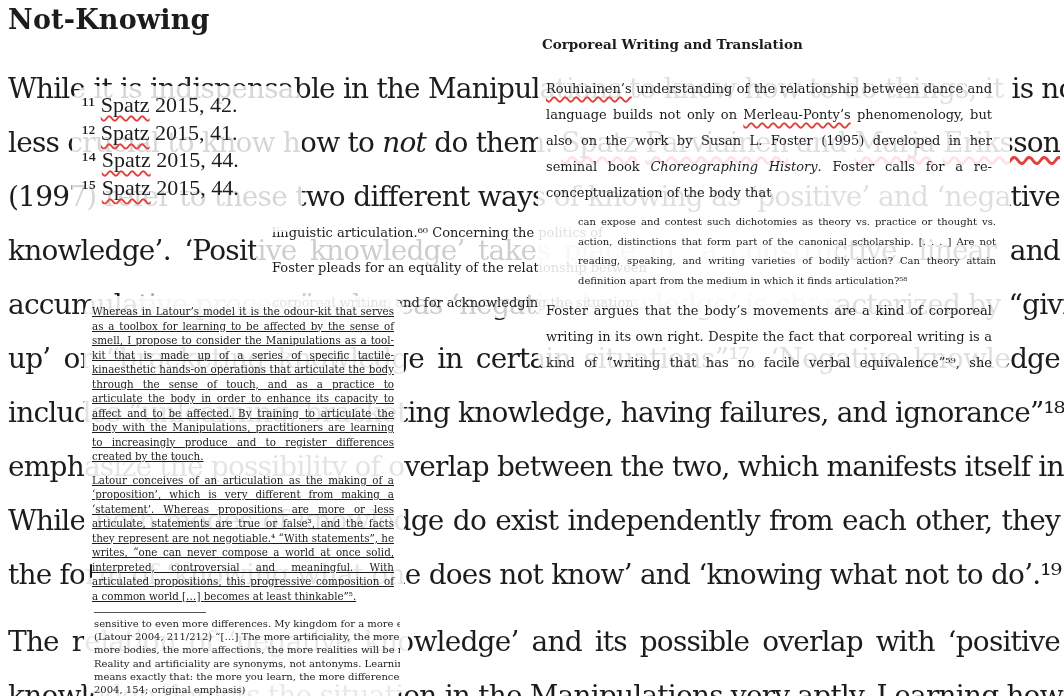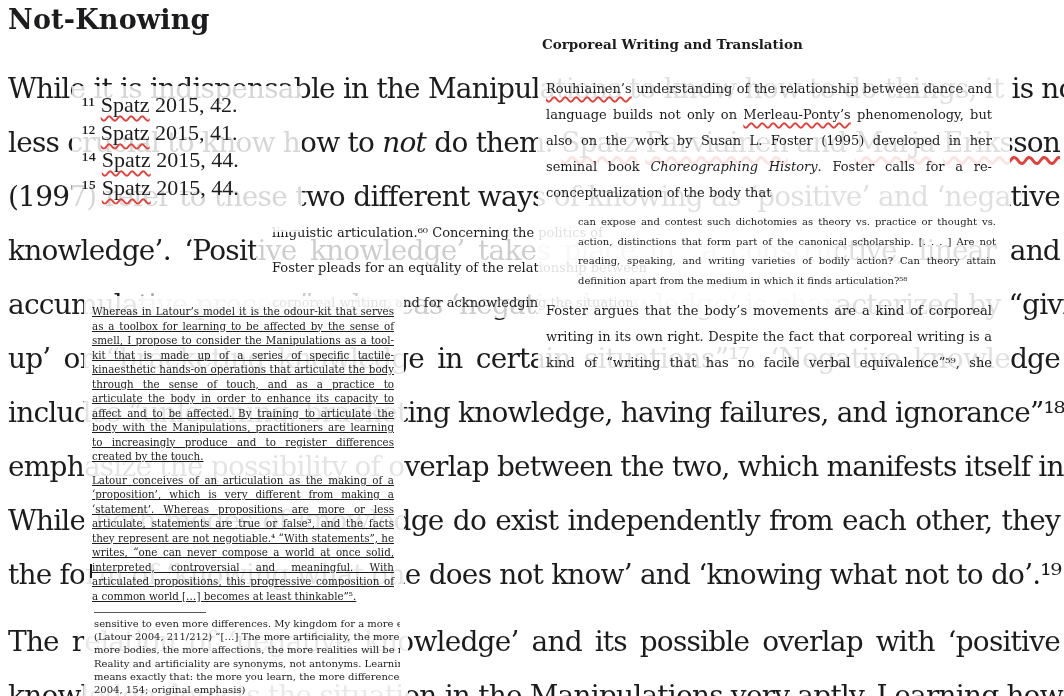--- a/index.html
+++ b/index.html
@@ -1,18 +1,18 @@
 <!DOCTYPE html>
 <html><head>
 <meta charset="utf-8">
 <style>
   html,body{margin:0;padding:0;}
   body{width:1064px;height:696px;overflow:hidden;background:#ffffff;position:relative;
        font-family:"DejaVu Serif","Liberation Serif",serif;color:#1c1c1e;}
-  .layer{position:absolute;}
+  .layer{position:absolute;border-radius:18px;}
   
   #big-page{left:0;top:0;width:1064px;height:696px;z-index:0;filter:blur(.3px);}
   #big-heading{position:absolute;left:8px;top:4px;font-size:27px;font-weight:bold;letter-spacing:.2px;}
   #big-lines{position:absolute;left:8px;top:62px;width:1052px;}
   .bigline{font-size:28px;line-height:54px;letter-spacing:-0.8px;white-space:nowrap;
            text-align:justify;text-align-last:justify;width:100%;overflow:visible;}
   .bigline:nth-child(11){margin-top:13px;}
   #spatz-box{left:72px;top:86px;width:230px;height:146px;z-index:2;background:rgba(255,255,255,.82);
              padding:5px 0 0 10px;box-sizing:border-box;}
   .spatz-line{font-size:22px;line-height:27.5px;white-space:nowrap;font-family:Liberation Serif, serif;}

